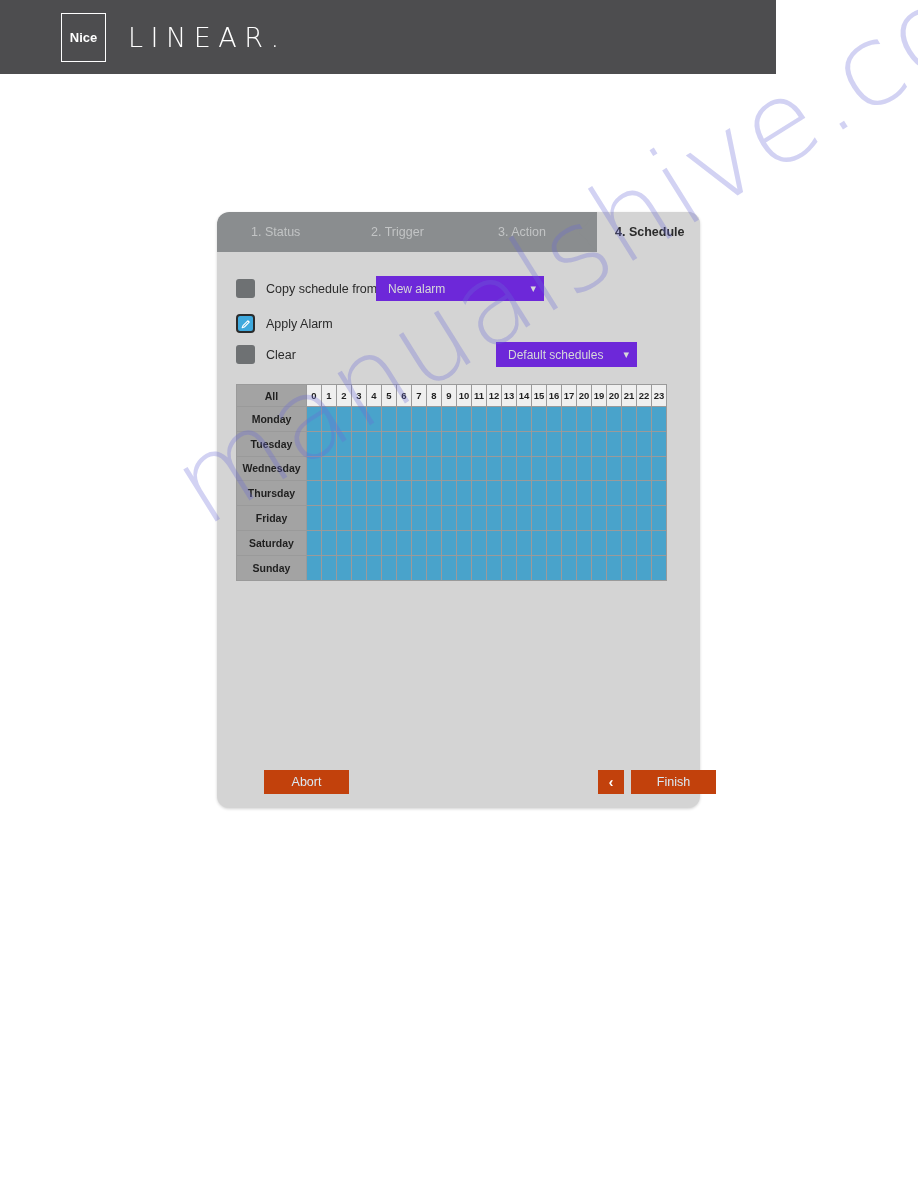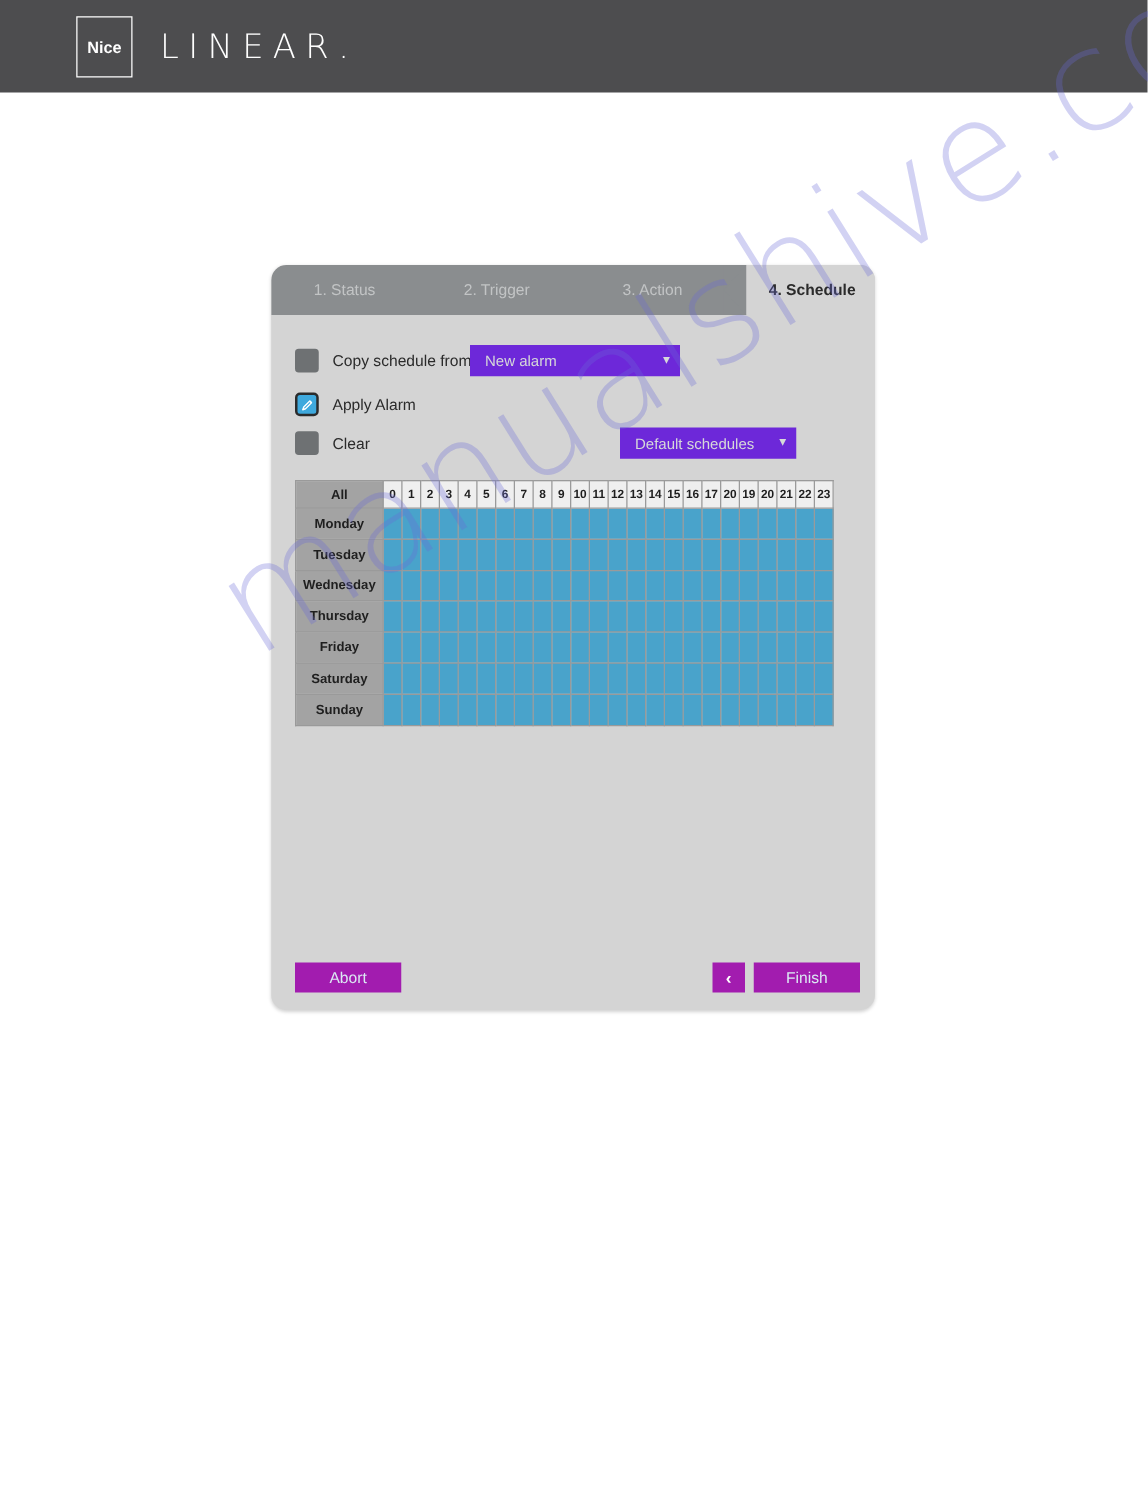--- a/index.html
+++ b/index.html
@@ -7,21 +7,21 @@
     margin: 0; padding: 0;
     width: 918px; height: 1188px;
     background: #ffffff;
     font-family: "Liberation Sans", sans-serif;
     overflow: hidden;
   }
 
   
   #brand-bar {
     position: absolute; left: 0; top: 0;
-    width: 918px; height: 74px;
+    width: 776px; height: 74px;
     background: #4d4d4f;
     display: flex; align-items: center;
   }
   #nice-logo-box {
     margin-left: 61px;
     width: 45px; height: 49px;
     border: 1.5px solid #ffffff;
     display: flex; align-items: center; justify-content: center;
   }
   #nice-logo-text {
@@ -176,29 +176,30 @@
     border: 1px solid #5fadd1;
     border-top: none;
     border-bottom: none;
   }
   td.slot.tick-major { border-left: 1px solid #7f8d9e; }
 
   
   .btn {
     position: absolute;
     height: 24px;
-    background: #a21caf;
+    background: #c2410c;
     color: #dbe9f3;
     font-size: 12.5px;
     display: flex;
     align-items: center;
     justify-content: center;
     border: none;
     cursor: pointer;
     font-family: "Liberation Sans", sans-serif;
+    margin-left: 28px;
   }
   #abort-button { left: 236px; top: 770px; width: 85px; }
   #back-button  { left: 570px; top: 770px; width: 26px;
                   color: #ffffff; font-size: 14px; font-weight: bold; }
   #finish-button{ left: 603px; top: 770px; width: 85px; }
 
   
   #watermark {
     position: absolute;
     left: 0; top: 0;

